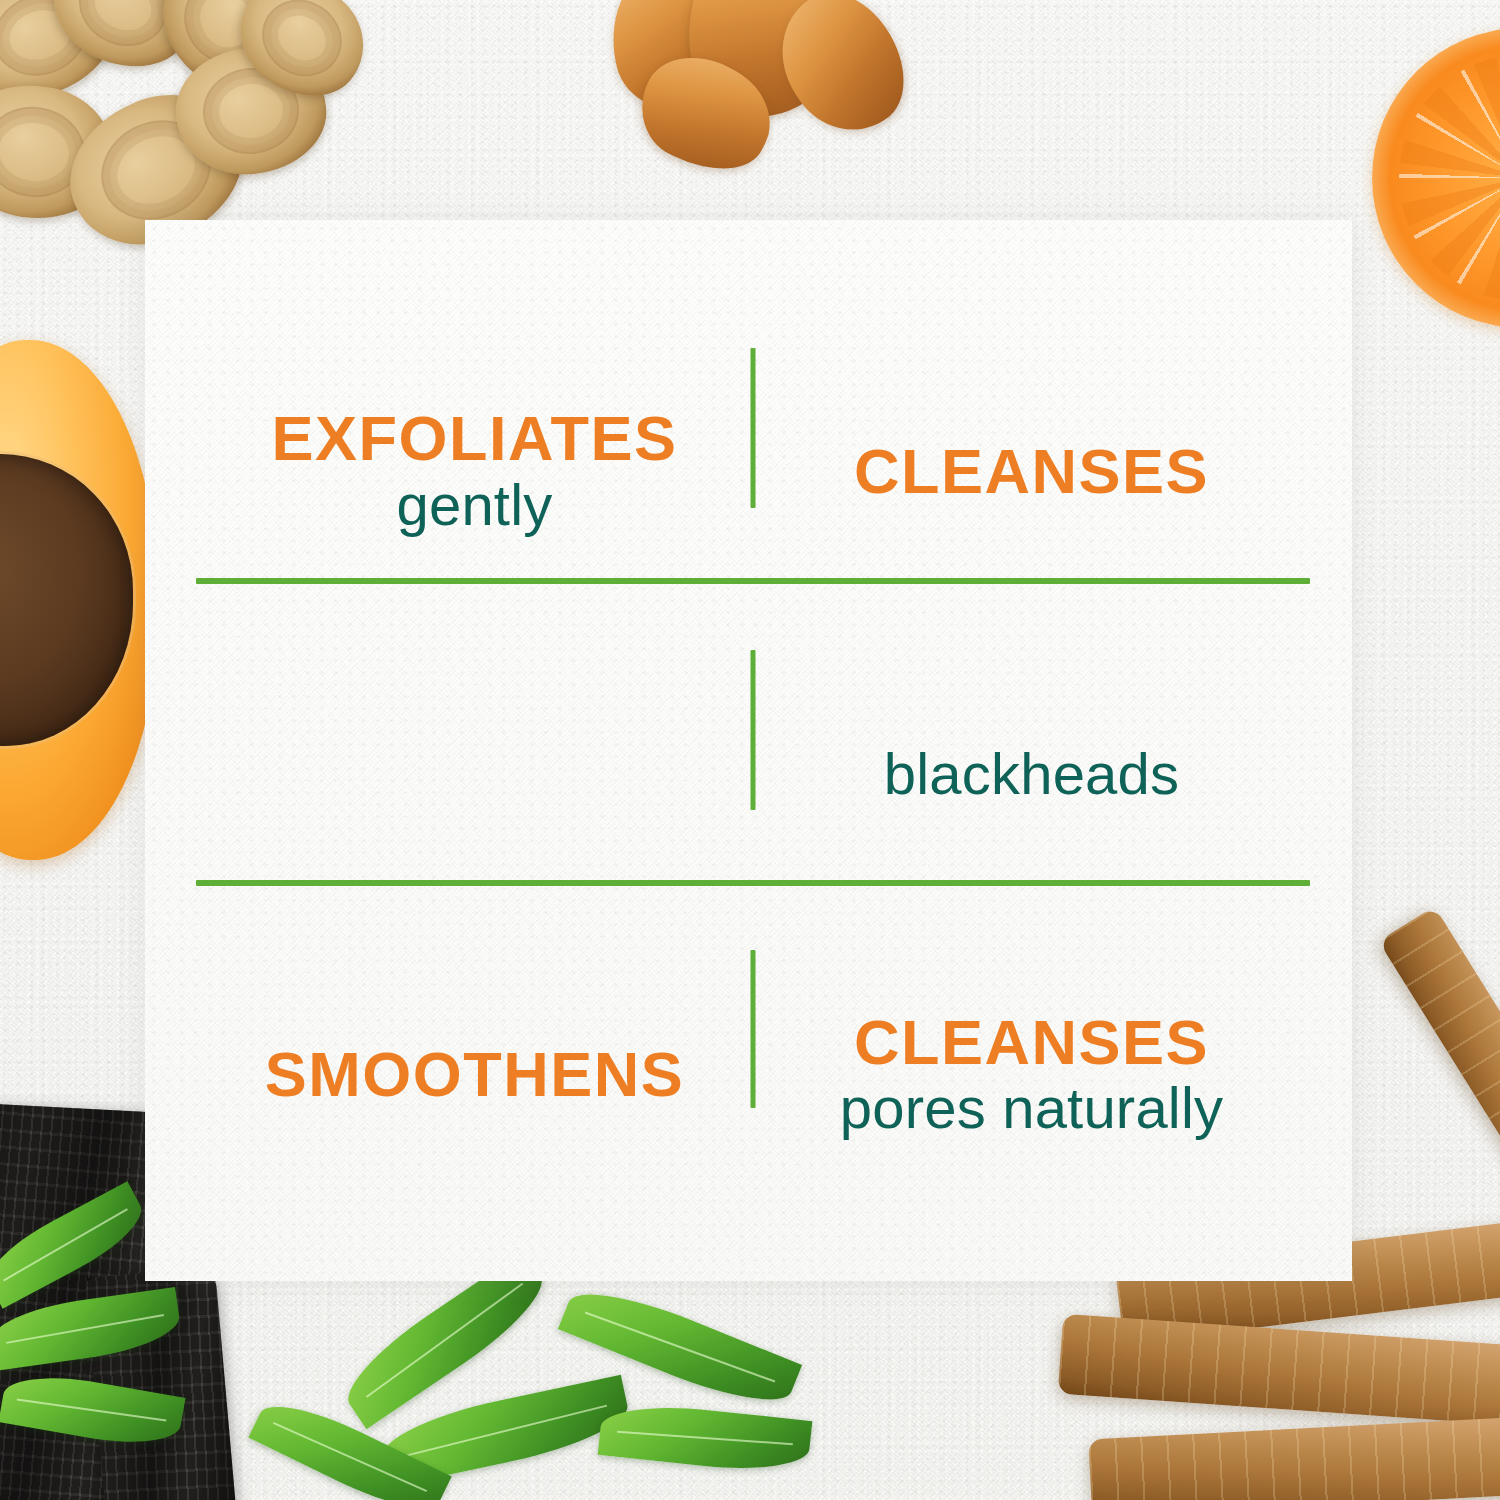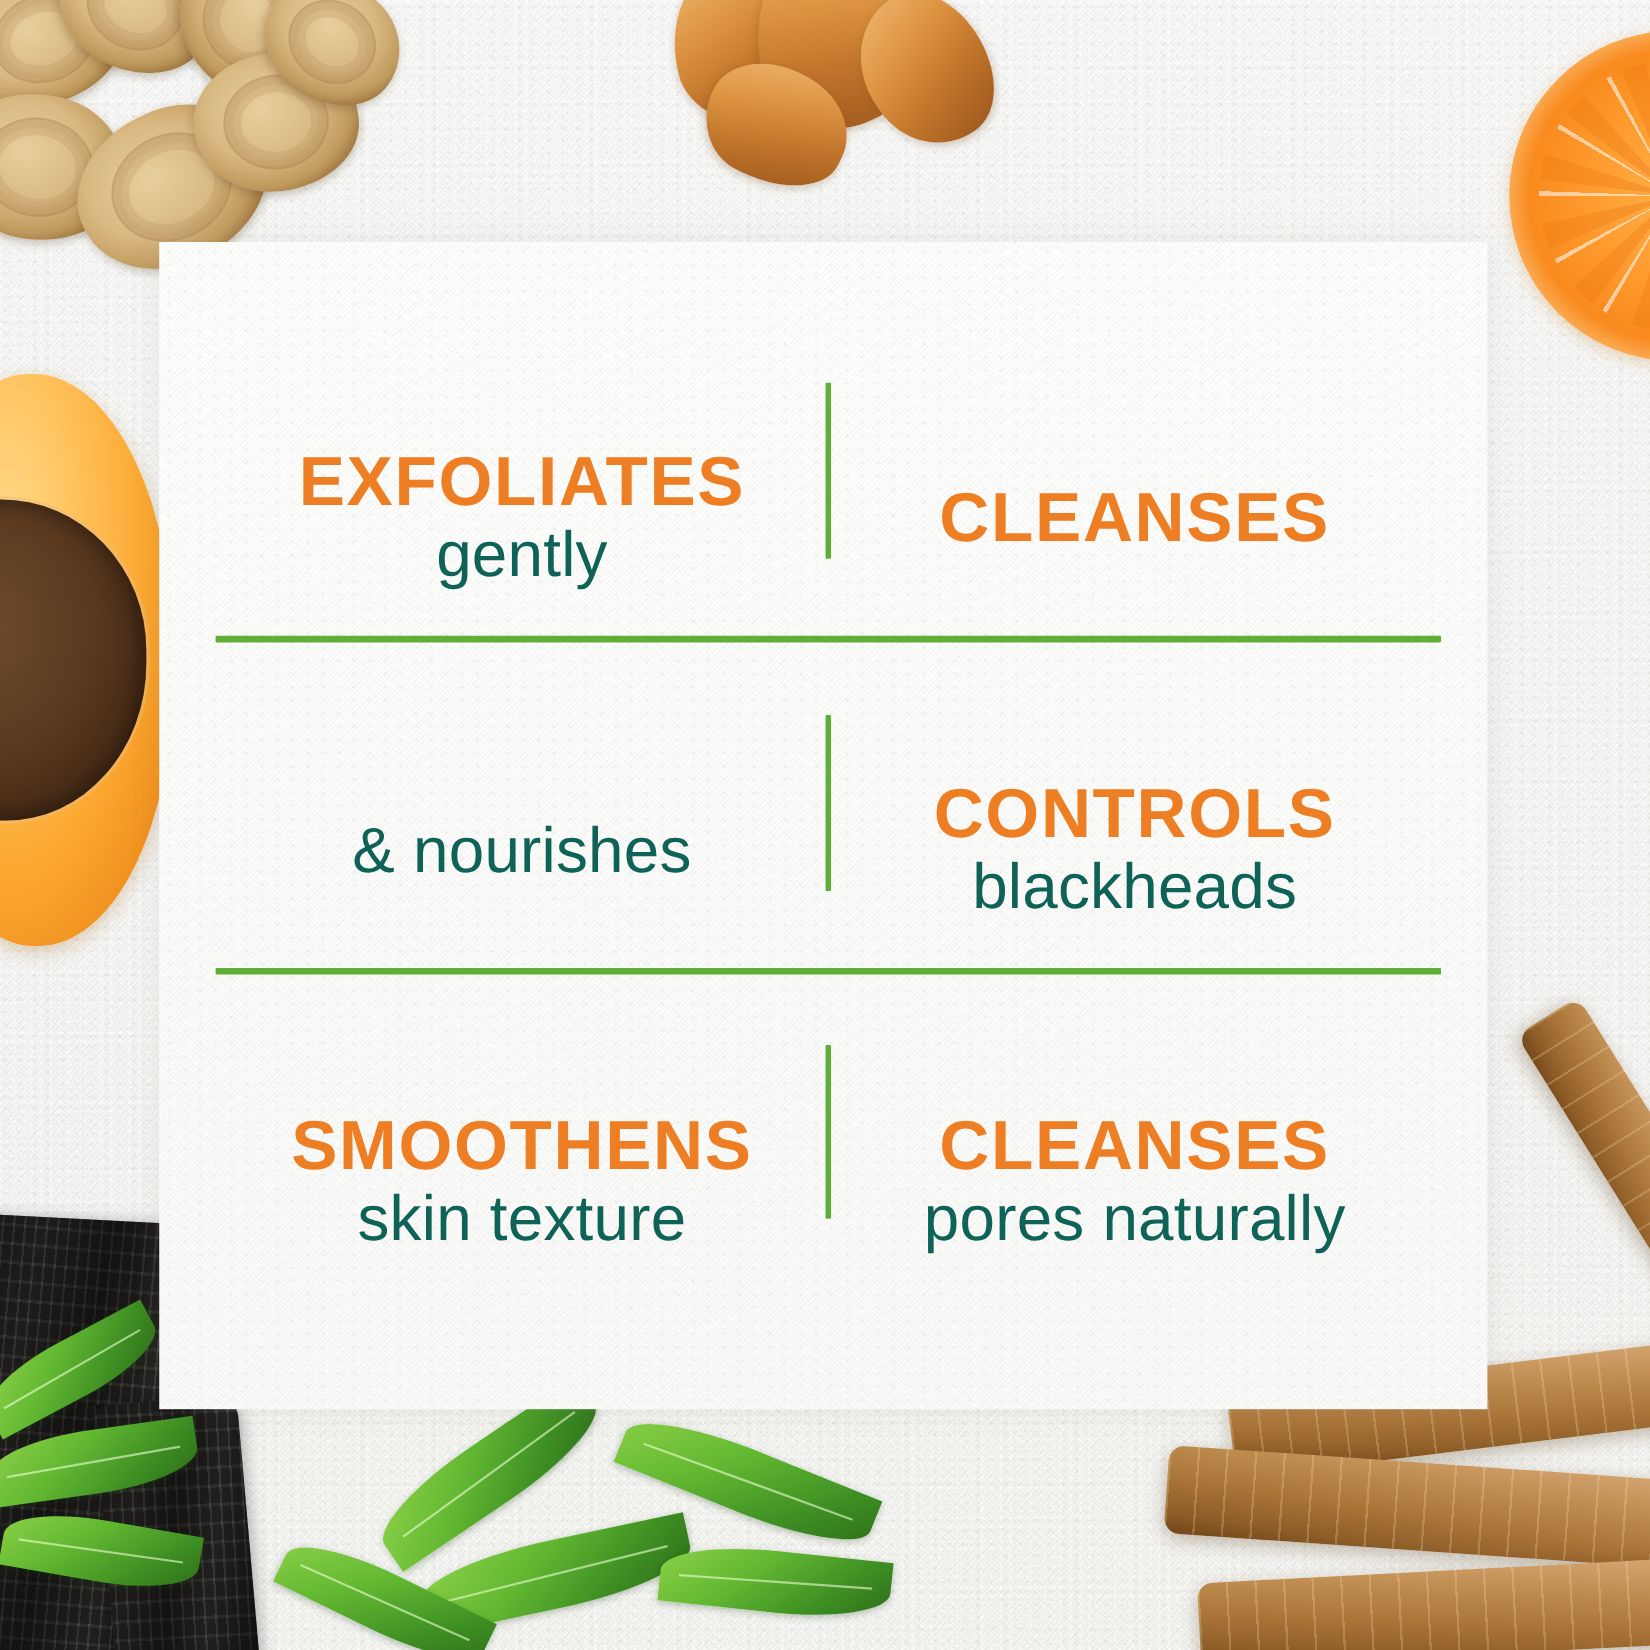--- a/index.html
+++ b/index.html
@@ -271,30 +271,27 @@
 
       <div class="cell">
         <div class="headline">EXFOLIATES</div>
         <div class="subline">gently</div>
       </div>
       <div class="cell">
         <div class="headline">CLEANSES</div>
       </div>
 
       <div class="cell">
-        <div class="subline">&amp; nourishes</div>
-      </div>
-      <div class="cell">
-        <div class="headline">CONTROLS</div>
+      </div>
+      <div class="cell">
         <div class="subline">blackheads</div>
       </div>
 
       <div class="cell">
         <div class="headline">SMOOTHENS</div>
-        <div class="subline">skin texture</div>
       </div>
       <div class="cell">
         <div class="headline">CLEANSES</div>
         <div class="subline">pores naturally</div>
       </div>
 
       <div class="v-div r1"></div>
       <div class="v-div r2"></div>
       <div class="v-div r3"></div>
       <div class="h-div d1"></div>

